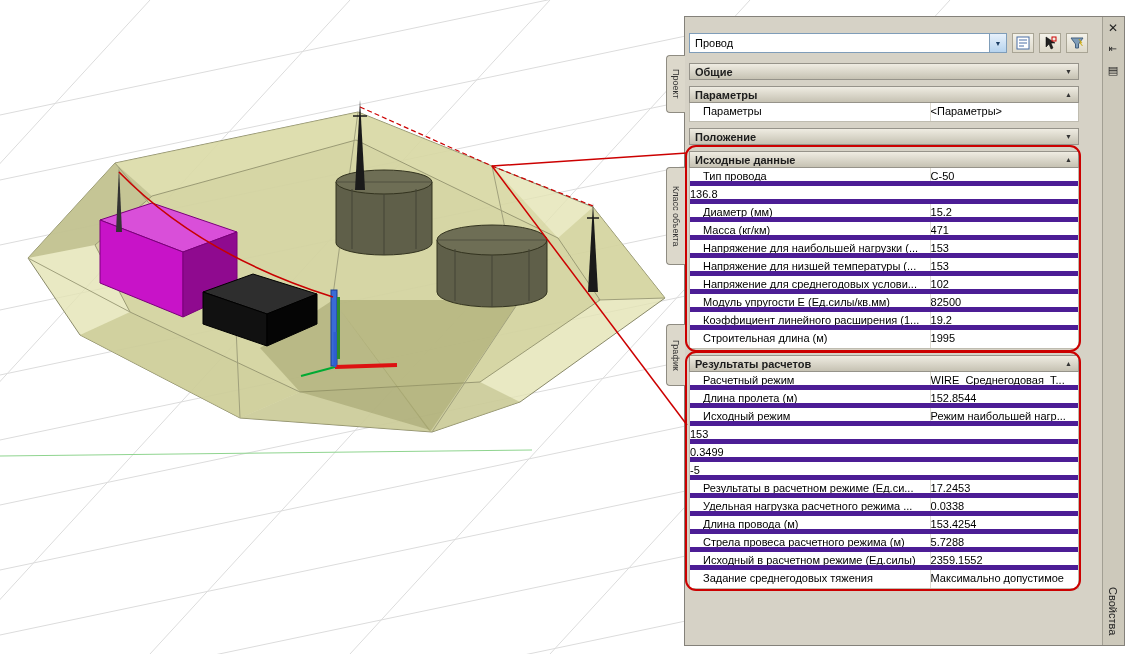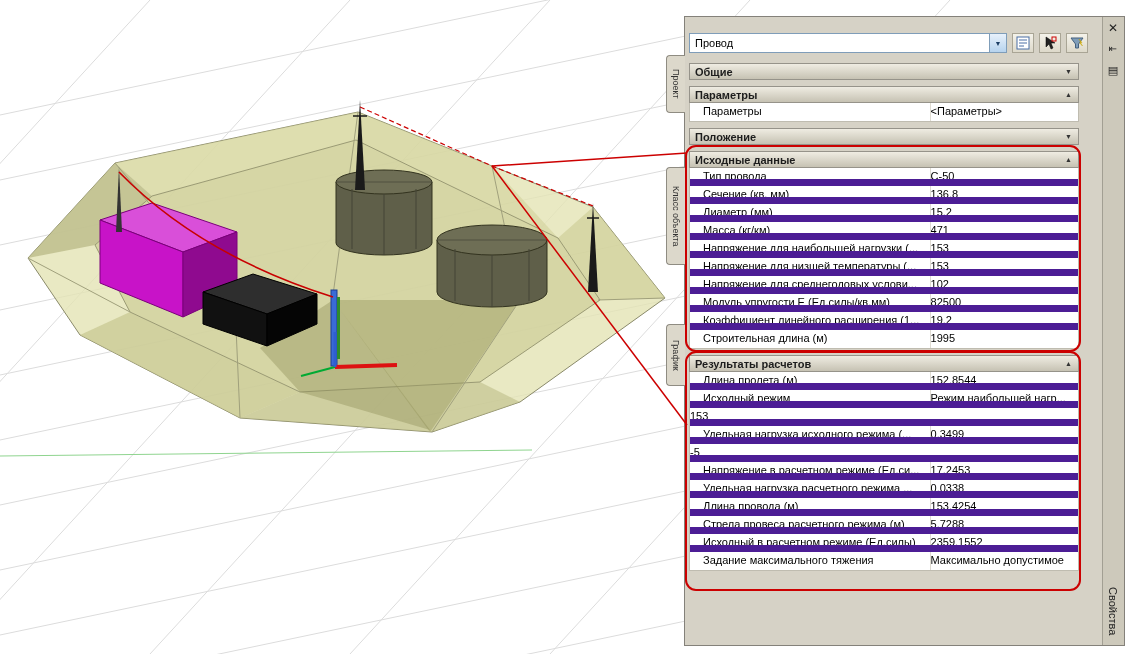--- a/index.html
+++ b/index.html
@@ -18,21 +18,21 @@
   .combo-arrow{width:17px;border-left:1px solid #7f9db9;background:linear-gradient(#e8f1fb,#b6d3ee);display:flex;align-items:center;justify-content:center;font-size:7px;color:#1c3f66;}
   .tool-btn{width:22px;height:20px;border:1px solid #a9a595;background:linear-gradient(#f4f2ea,#ddd9ca);display:flex;align-items:center;justify-content:center;padding:0;}
   .tool-btn svg{display:block;}
 
   .sections{margin-right:19px;}
   .section{margin-bottom:6px;}
   .sec-header{display:flex;align-items:center;height:17px;padding:0 6px 0 5px;border:1px solid #96938a;background:linear-gradient(180deg,#efece2,#c6c2b3);font-weight:bold;color:#1d1d1d;}
   .sec-title{white-space:nowrap;overflow:hidden;}
   .sec-arrow{margin-left:auto;font-size:7px;color:#333;}
   .sec-body{border:1px solid #bfbcb0;border-top:none;background:#fff;}
-  .prop-row{display:flex;height:18px;border-bottom:7px solid #4c1d95;background:#fff;}
+  .prop-row{display:flex;height:18px;border-bottom:5px solid #4c1d95;background:#fff;}
   .prop-row:last-child{border-bottom:none;}
   .prop-label{width:62%;padding:2px 3px 0 13px;border-right:1px solid #dedbd2;white-space:nowrap;overflow:hidden;color:#000;}
   .prop-value{flex:1;padding:2px 3px 0 0;white-space:nowrap;overflow:hidden;color:#000;}
 
   
   .title-strip{position:absolute;right:0;top:0;width:22px;height:100%;background:#cdc9bb;border-left:1px solid #a29f93;}
   .strip-btn{width:20px;height:16px;display:flex;align-items:center;justify-content:center;color:#222;cursor:default;}
   .close-btn{font-size:12px;font-weight:bold;margin-top:3px;}
   .autohide-btn{font-size:10px;margin-top:4px;}
   .menu-btn{font-size:11px;margin-top:6px;}
@@ -204,21 +204,20 @@
             <div class="sec-header">
               <span class="sec-title">Исходные данные</span>
               <span class="sec-arrow">▲</span>
             </div>
             <div class="sec-body">
               <div class="prop-row">
                 <div class="prop-label">Тип провода</div>
                 <div class="prop-value">C-50</div>
               </div>
               <div class="prop-row">
-                <div class="prop-label">Сечение (кв. мм)</div>
                 <div class="prop-value">136.8</div>
               </div>
               <div class="prop-row">
                 <div class="prop-label">Диаметр (мм)</div>
                 <div class="prop-value">15.2</div>
               </div>
               <div class="prop-row">
                 <div class="prop-label">Масса (кг/км)</div>
                 <div class="prop-value">471</div>
               </div>
@@ -248,59 +247,62 @@
               </div>
             </div>
           </div>
           <div class="section">
             <div class="sec-header">
               <span class="sec-title">Результаты расчетов</span>
               <span class="sec-arrow">▲</span>
             </div>
             <div class="sec-body">
               <div class="prop-row">
+                <div class="prop-label">Расчетный режим</div>
+                <div class="prop-value">WIRE_Среднегодовая_Т...</div>
+              </div>
+              <div class="prop-row">
                 <div class="prop-label">Длина пролета (м)</div>
                 <div class="prop-value">152.8544</div>
               </div>
               <div class="prop-row">
                 <div class="prop-label">Исходный режим</div>
                 <div class="prop-value">Режим наибольшей нагр...</div>
               </div>
               <div class="prop-row">
                 <div class="prop-value">153</div>
               </div>
               <div class="prop-row">
-                <div class="prop-label">Удельная нагрузка исходного режима (...</div>
                 <div class="prop-value">0.3499</div>
               </div>
               <div class="prop-row">
                 <div class="prop-value">-5</div>
               </div>
               <div class="prop-row">
-                <div class="prop-label">Напряжение в расчетном режиме (Ед.си...</div>
+                <div class="prop-label">Результаты в расчетном режиме (Ед.си...</div>
                 <div class="prop-value">17.2453</div>
               </div>
               <div class="prop-row">
                 <div class="prop-label">Удельная нагрузка расчетного режима ...</div>
                 <div class="prop-value">0.0338</div>
               </div>
               <div class="prop-row">
                 <div class="prop-label">Длина провода (м)</div>
                 <div class="prop-value">153.4254</div>
               </div>
               <div class="prop-row">
                 <div class="prop-label">Стрела провеса расчетного режима (м)</div>
                 <div class="prop-value">5.7288</div>
               </div>
               <div class="prop-row">
                 <div class="prop-label">Исходный в расчетном режиме (Ед.силы)</div>
                 <div class="prop-value">2359.1552</div>
               </div>
               <div class="prop-row">
-                <div class="prop-label">Задание максимального тяжения</div>
+                <div class="prop-label">Задание среднегодовых тяжения</div>
                 <div class="prop-value">Максимально допустимое</div>
               </div>
             </div>
           </div>
         </div>
     </div>
 
     <div class="title-strip">
       <div class="strip-btn close-btn">✕</div>
       <div class="strip-btn autohide-btn">⇤</div>

